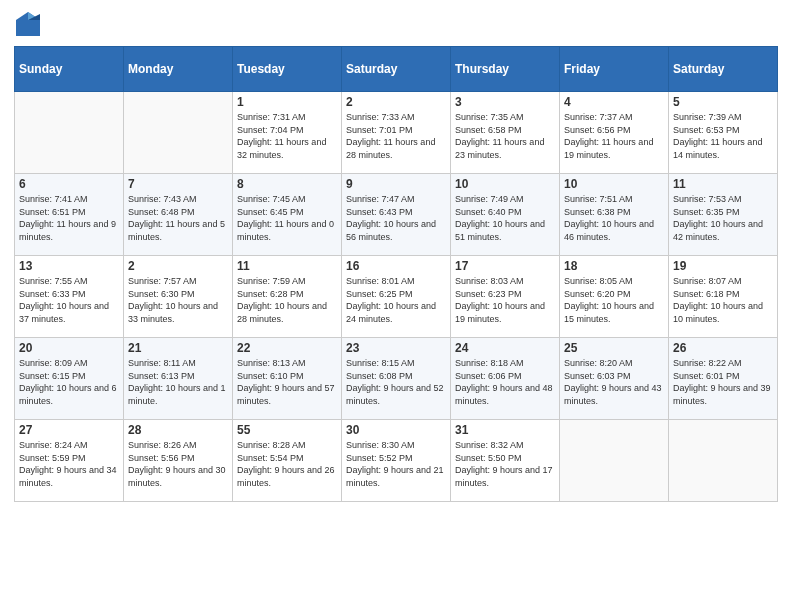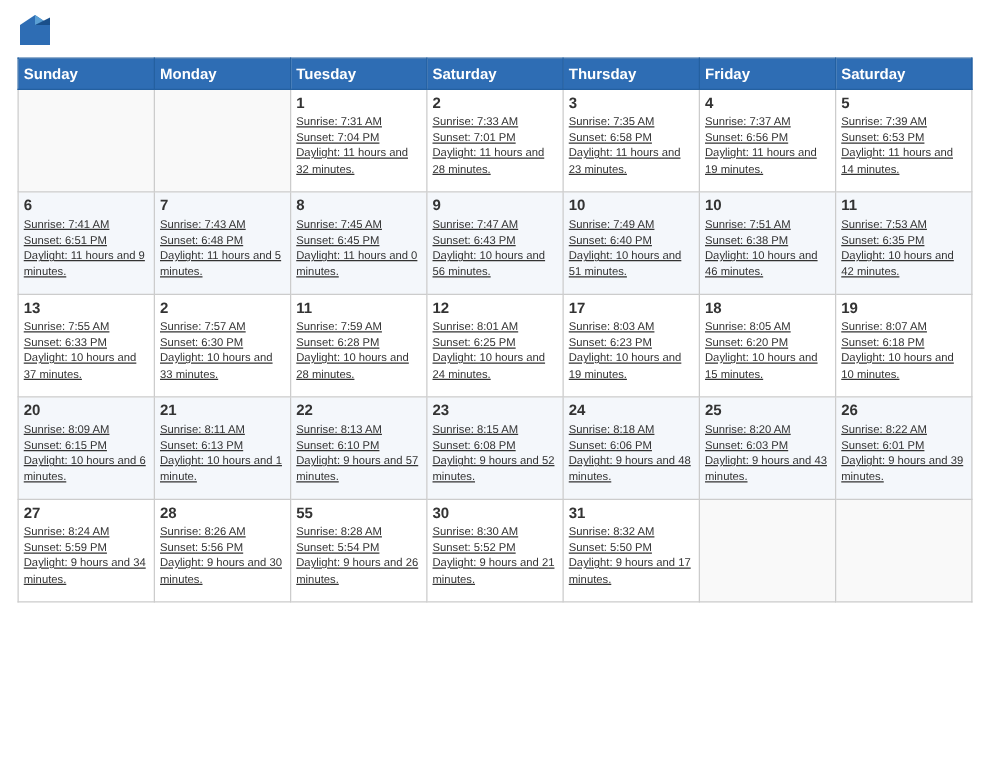--- a/index.html
+++ b/index.html
@@ -62,21 +62,21 @@
     .calendar-table {
       width: 100%;
       border-collapse: collapse;
       table-layout: fixed;
     }
     .calendar-table thead tr th {
       background: #2e6db4;
       color: #fff;
       font-size: 12px;
       font-weight: bold;
-      padding: 5px 4px;
+      padding: 15px 4px;
       text-align: left;
       border: 1px solid #2460a0;
     }
     .calendar-table tbody tr td {
       vertical-align: top;
       font-size: 9.5px;
       color: #333;
       padding: 3px 4px;
       border: 1px solid #ccc;
       height: 82px;
@@ -89,21 +89,20 @@
       font-size: 12px;
       font-weight: bold;
       color: #333;
       display: block;
       margin-bottom: 2px;
     }
     .day-info {
       font-size: 9px;
       color: #333;
       line-height: 1.4;
-      text-decoration: underline;
     }
     .empty-cell {
       background: #f9f9f9 !important;
     }
   </style>
 </head>
 <body>
 
 <div class="container">
   <div class="header">
@@ -198,21 +197,21 @@
           </td>
           <td>
             <span class="day-number">2</span>
             <div class="day-info">Sunrise: 7:57 AM<br>Sunset: 6:30 PM<br>Daylight: 10 hours and 33 minutes.</div>
           </td>
           <td>
             <span class="day-number">11</span>
             <div class="day-info">Sunrise: 7:59 AM<br>Sunset: 6:28 PM<br>Daylight: 10 hours and 28 minutes.</div>
           </td>
           <td>
-            <span class="day-number">12</span>
+            <span class="day-number">16</span>
             <div class="day-info">Sunrise: 8:01 AM<br>Sunset: 6:25 PM<br>Daylight: 10 hours and 24 minutes.</div>
           </td>
           <td>
             <span class="day-number">17</span>
             <div class="day-info">Sunrise: 8:03 AM<br>Sunset: 6:23 PM<br>Daylight: 10 hours and 19 minutes.</div>
           </td>
           <td>
             <span class="day-number">18</span>
             <div class="day-info">Sunrise: 8:05 AM<br>Sunset: 6:20 PM<br>Daylight: 10 hours and 15 minutes.</div>
           </td>

